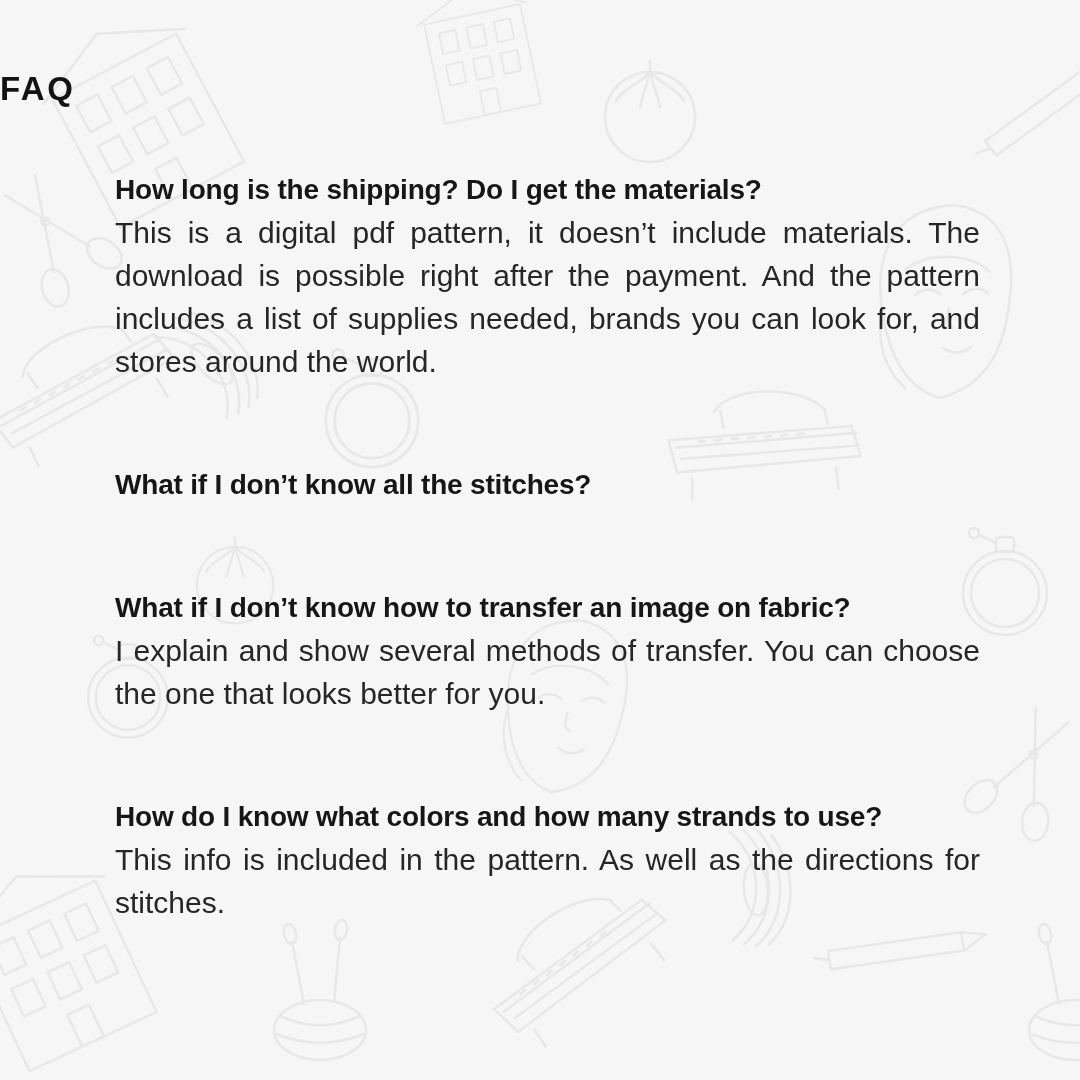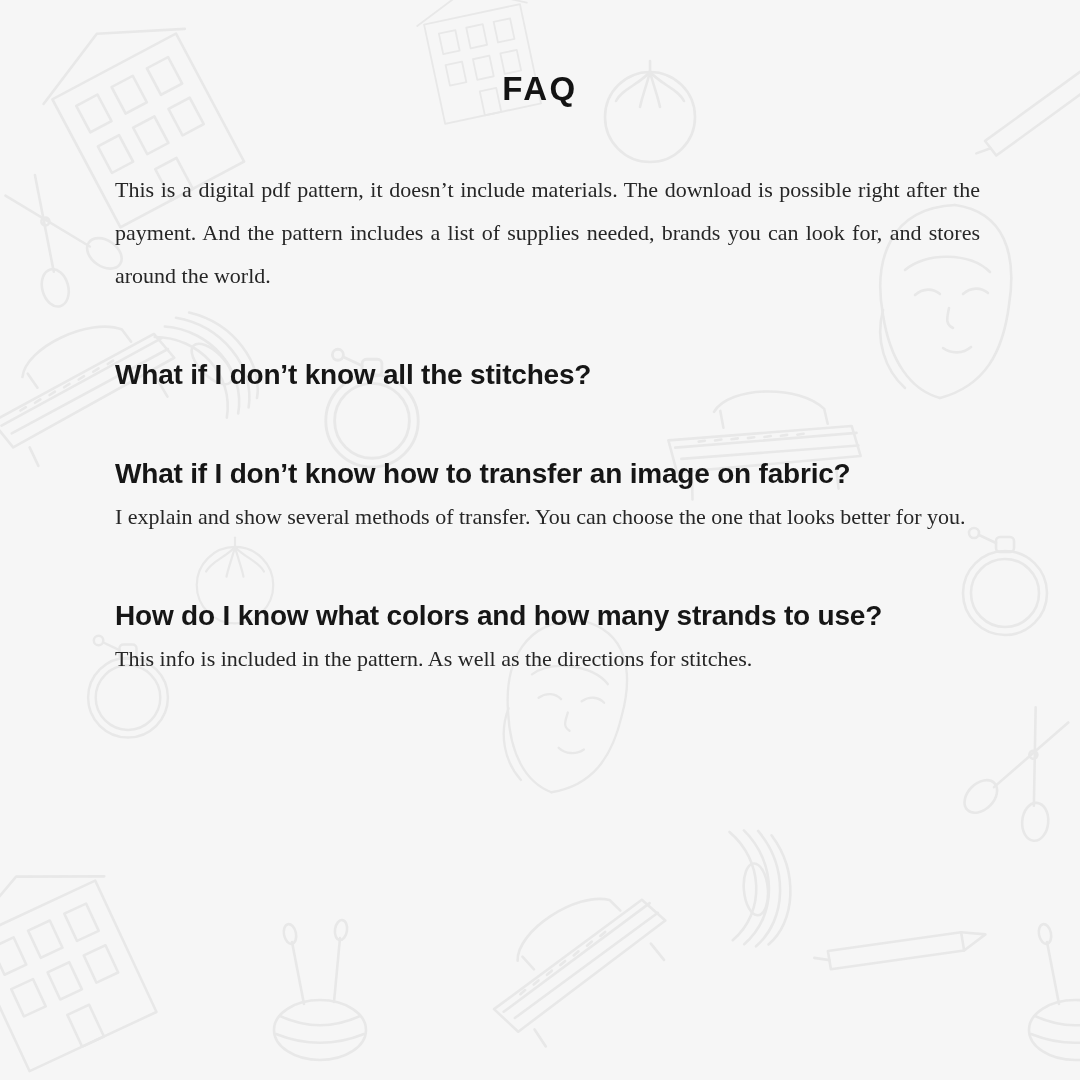--- a/index.html
+++ b/index.html
@@ -11,47 +11,45 @@
     overflow:hidden;
   }
   .bg-layer{
     position:absolute;inset:0;z-index:0;pointer-events:none;
   }
   .content{
     position:relative;z-index:1;
   }
   .page-title{
     margin:70px 0 0 0;
-    text-align:center;
     font-size:33px;
     font-weight:700;
     letter-spacing:2.5px;
     color:#131313;
   }
   .faq-list{
     margin:60px 100px 0 115px;
   }
   .faq-item{margin:0;}
-  .faq-item + .faq-item{margin-top:56px;}
+  .faq-item + .faq-item{margin-top:80px;}
   .faq-question{
     margin:0;
     font-size:28px;
     font-weight:700;
     line-height:43px;
     color:#161616;
     letter-spacing:-0.2px;
   }
   .faq-answer{
     margin:0;
-    font-size:22px;
+    font-size:30px;
     font-weight:400;
     line-height:43px;
     color:#262626;
     text-align:justify;
-    font-family:Liberation Serif, serif;
   }
   svg .doodle{stroke:#e8e8e8;fill:none;stroke-width:2.6;stroke-linecap:round;stroke-linejoin:round;}
 </style>
 </head>
 <body>
 
 <svg class="bg-layer" width="1080" height="1080" viewBox="0 0 1080 1080" aria-hidden="true">
   <defs>
     <g id="sym-hoop">
       <circle class="doodle" cx="0" cy="8" r="42"></circle>
@@ -191,20 +189,21 @@
   <g transform="translate(1075,1000)">
       <use href="#sym-spoolpins"></use>
     </g>
 </svg>
 
 <div class="content">
   <h1 class="page-title">FAQ</h1>
 
   <div class="faq-list">
     <section class="faq-item">
+      <h2 class="faq-question">How long is the shipping? Do I get the materials?</h2>
       <p class="faq-answer">This is a digital pdf pattern, it doesn’t include materials. The download is possible right after the payment. And the pattern includes a list of supplies needed, brands you can look for, and stores around the world.</p>
     </section>
 
     <section class="faq-item">
       <h2 class="faq-question">What if I don’t know all the stitches?</h2>
     </section>
 
     <section class="faq-item">
       <h2 class="faq-question">What if I don’t know how to transfer an image on fabric?</h2>
       <p class="faq-answer">I explain and show several methods of transfer. You can choose the one that looks better for you.</p>

